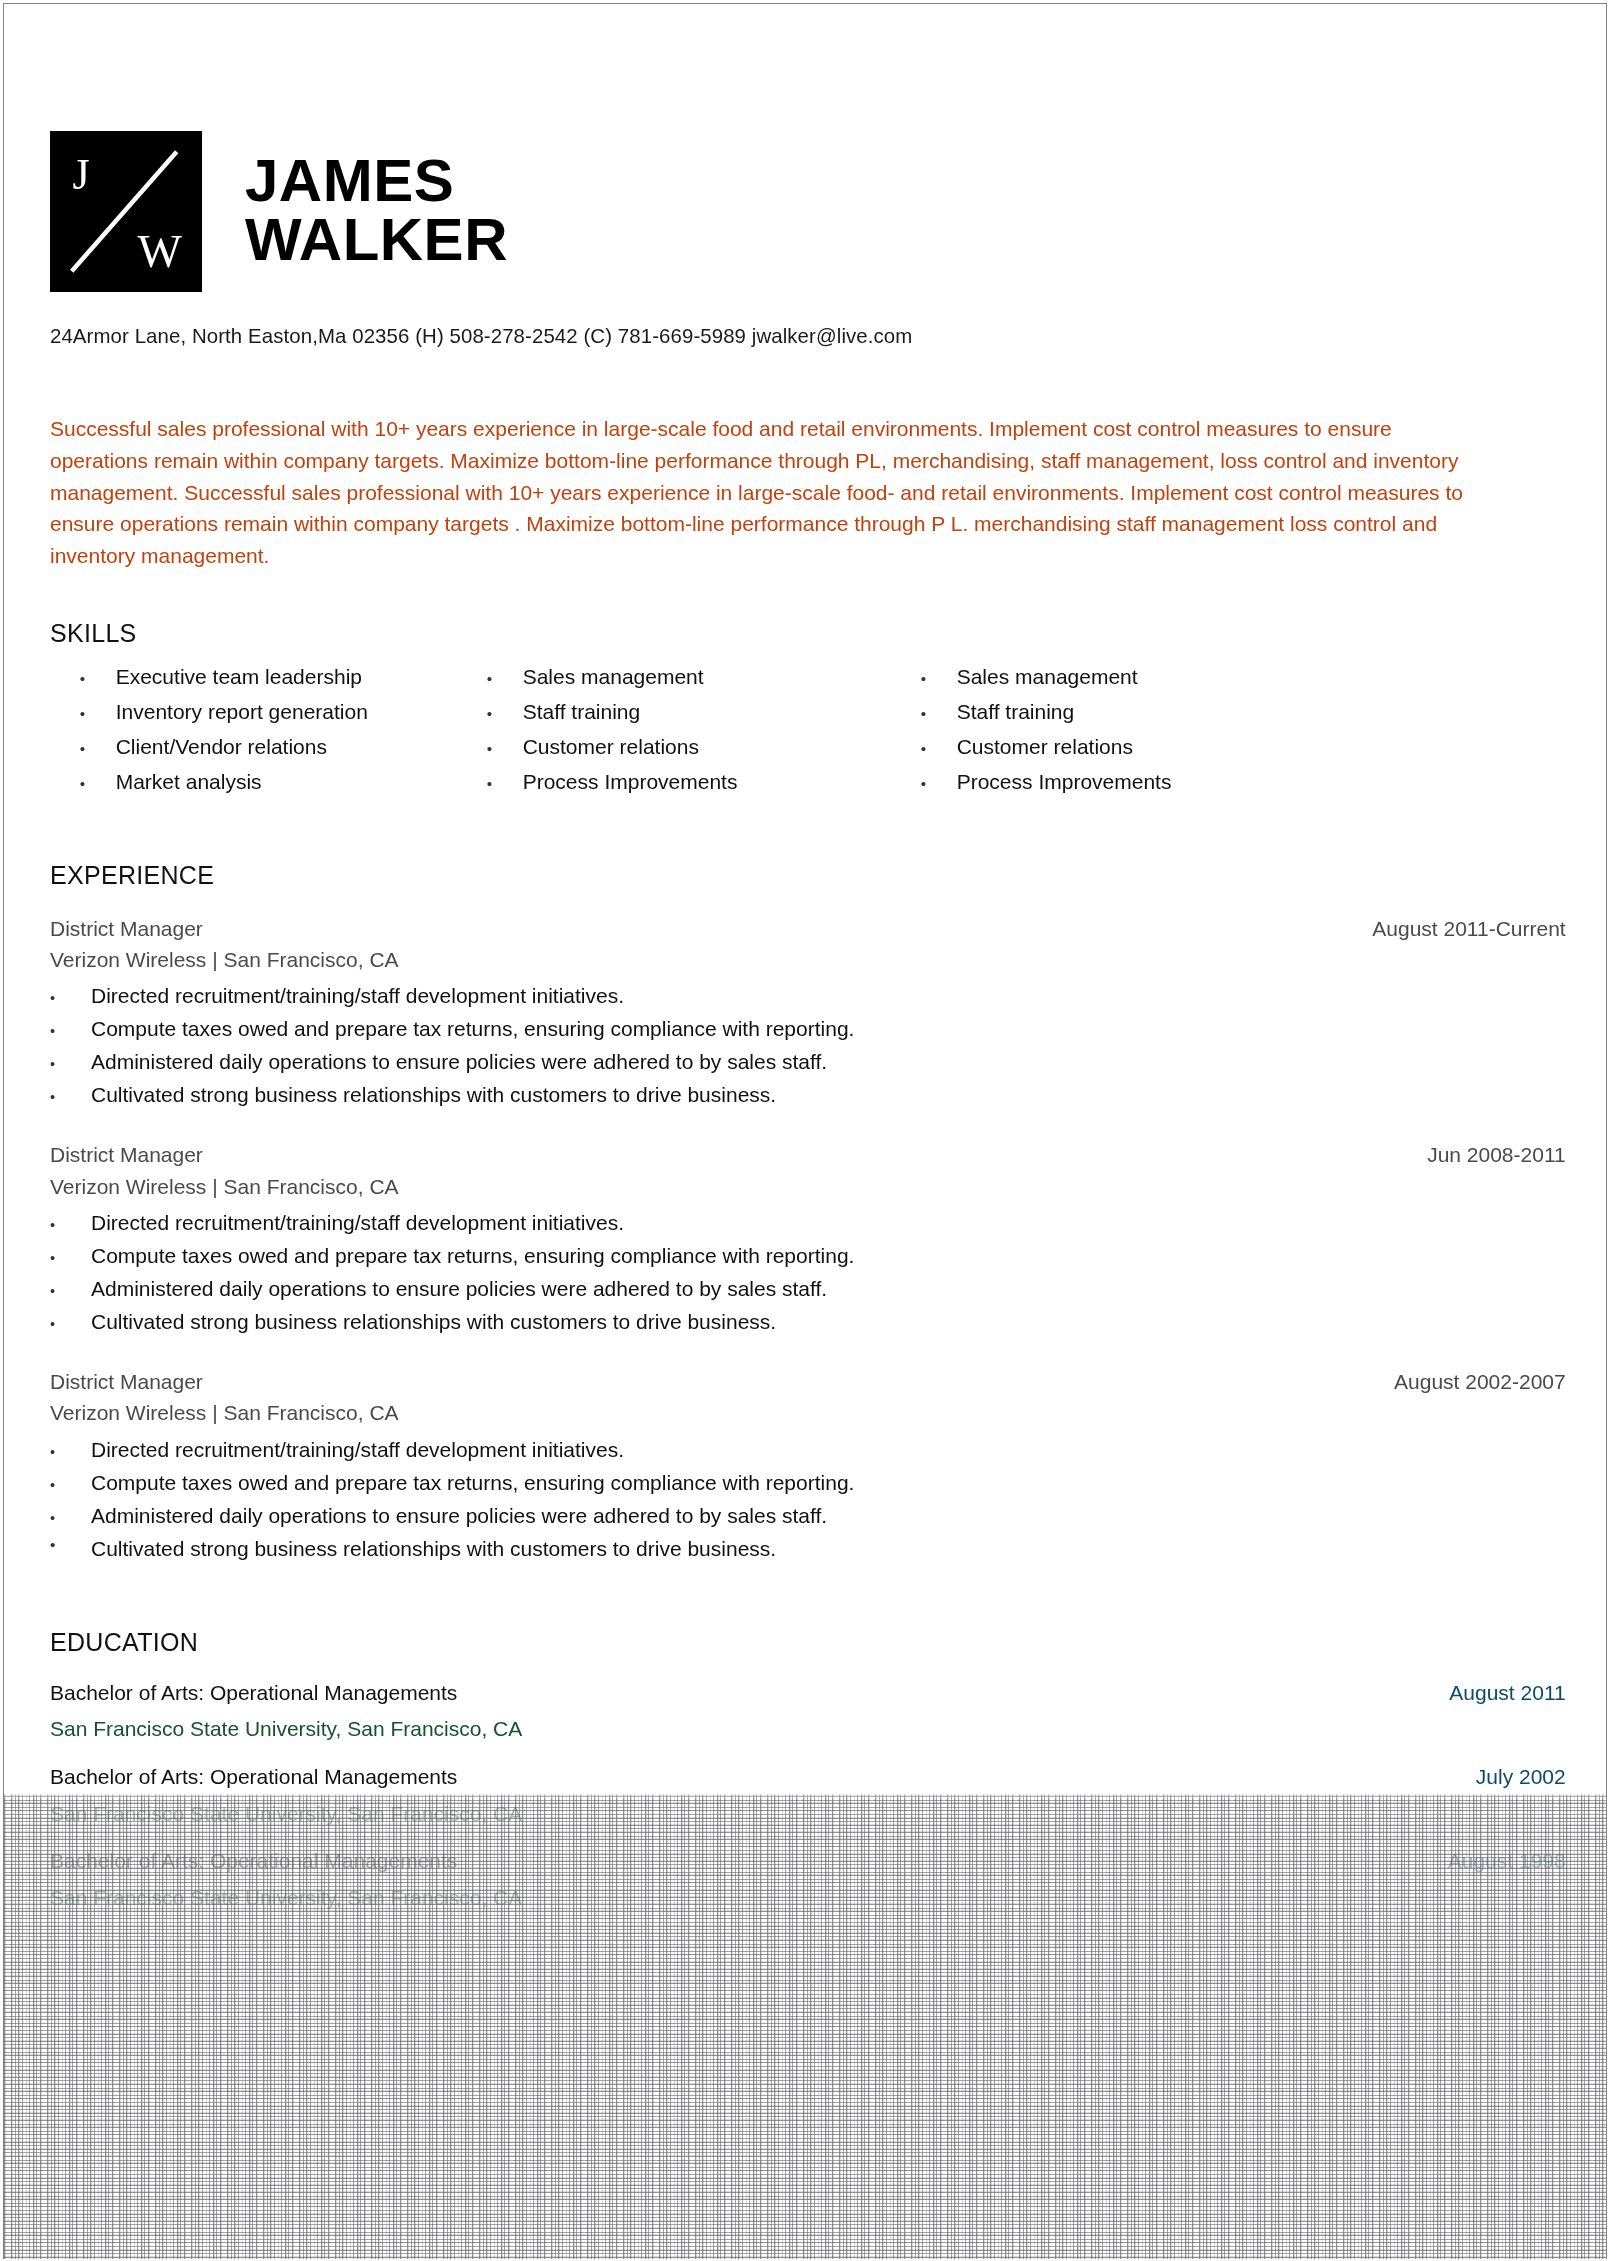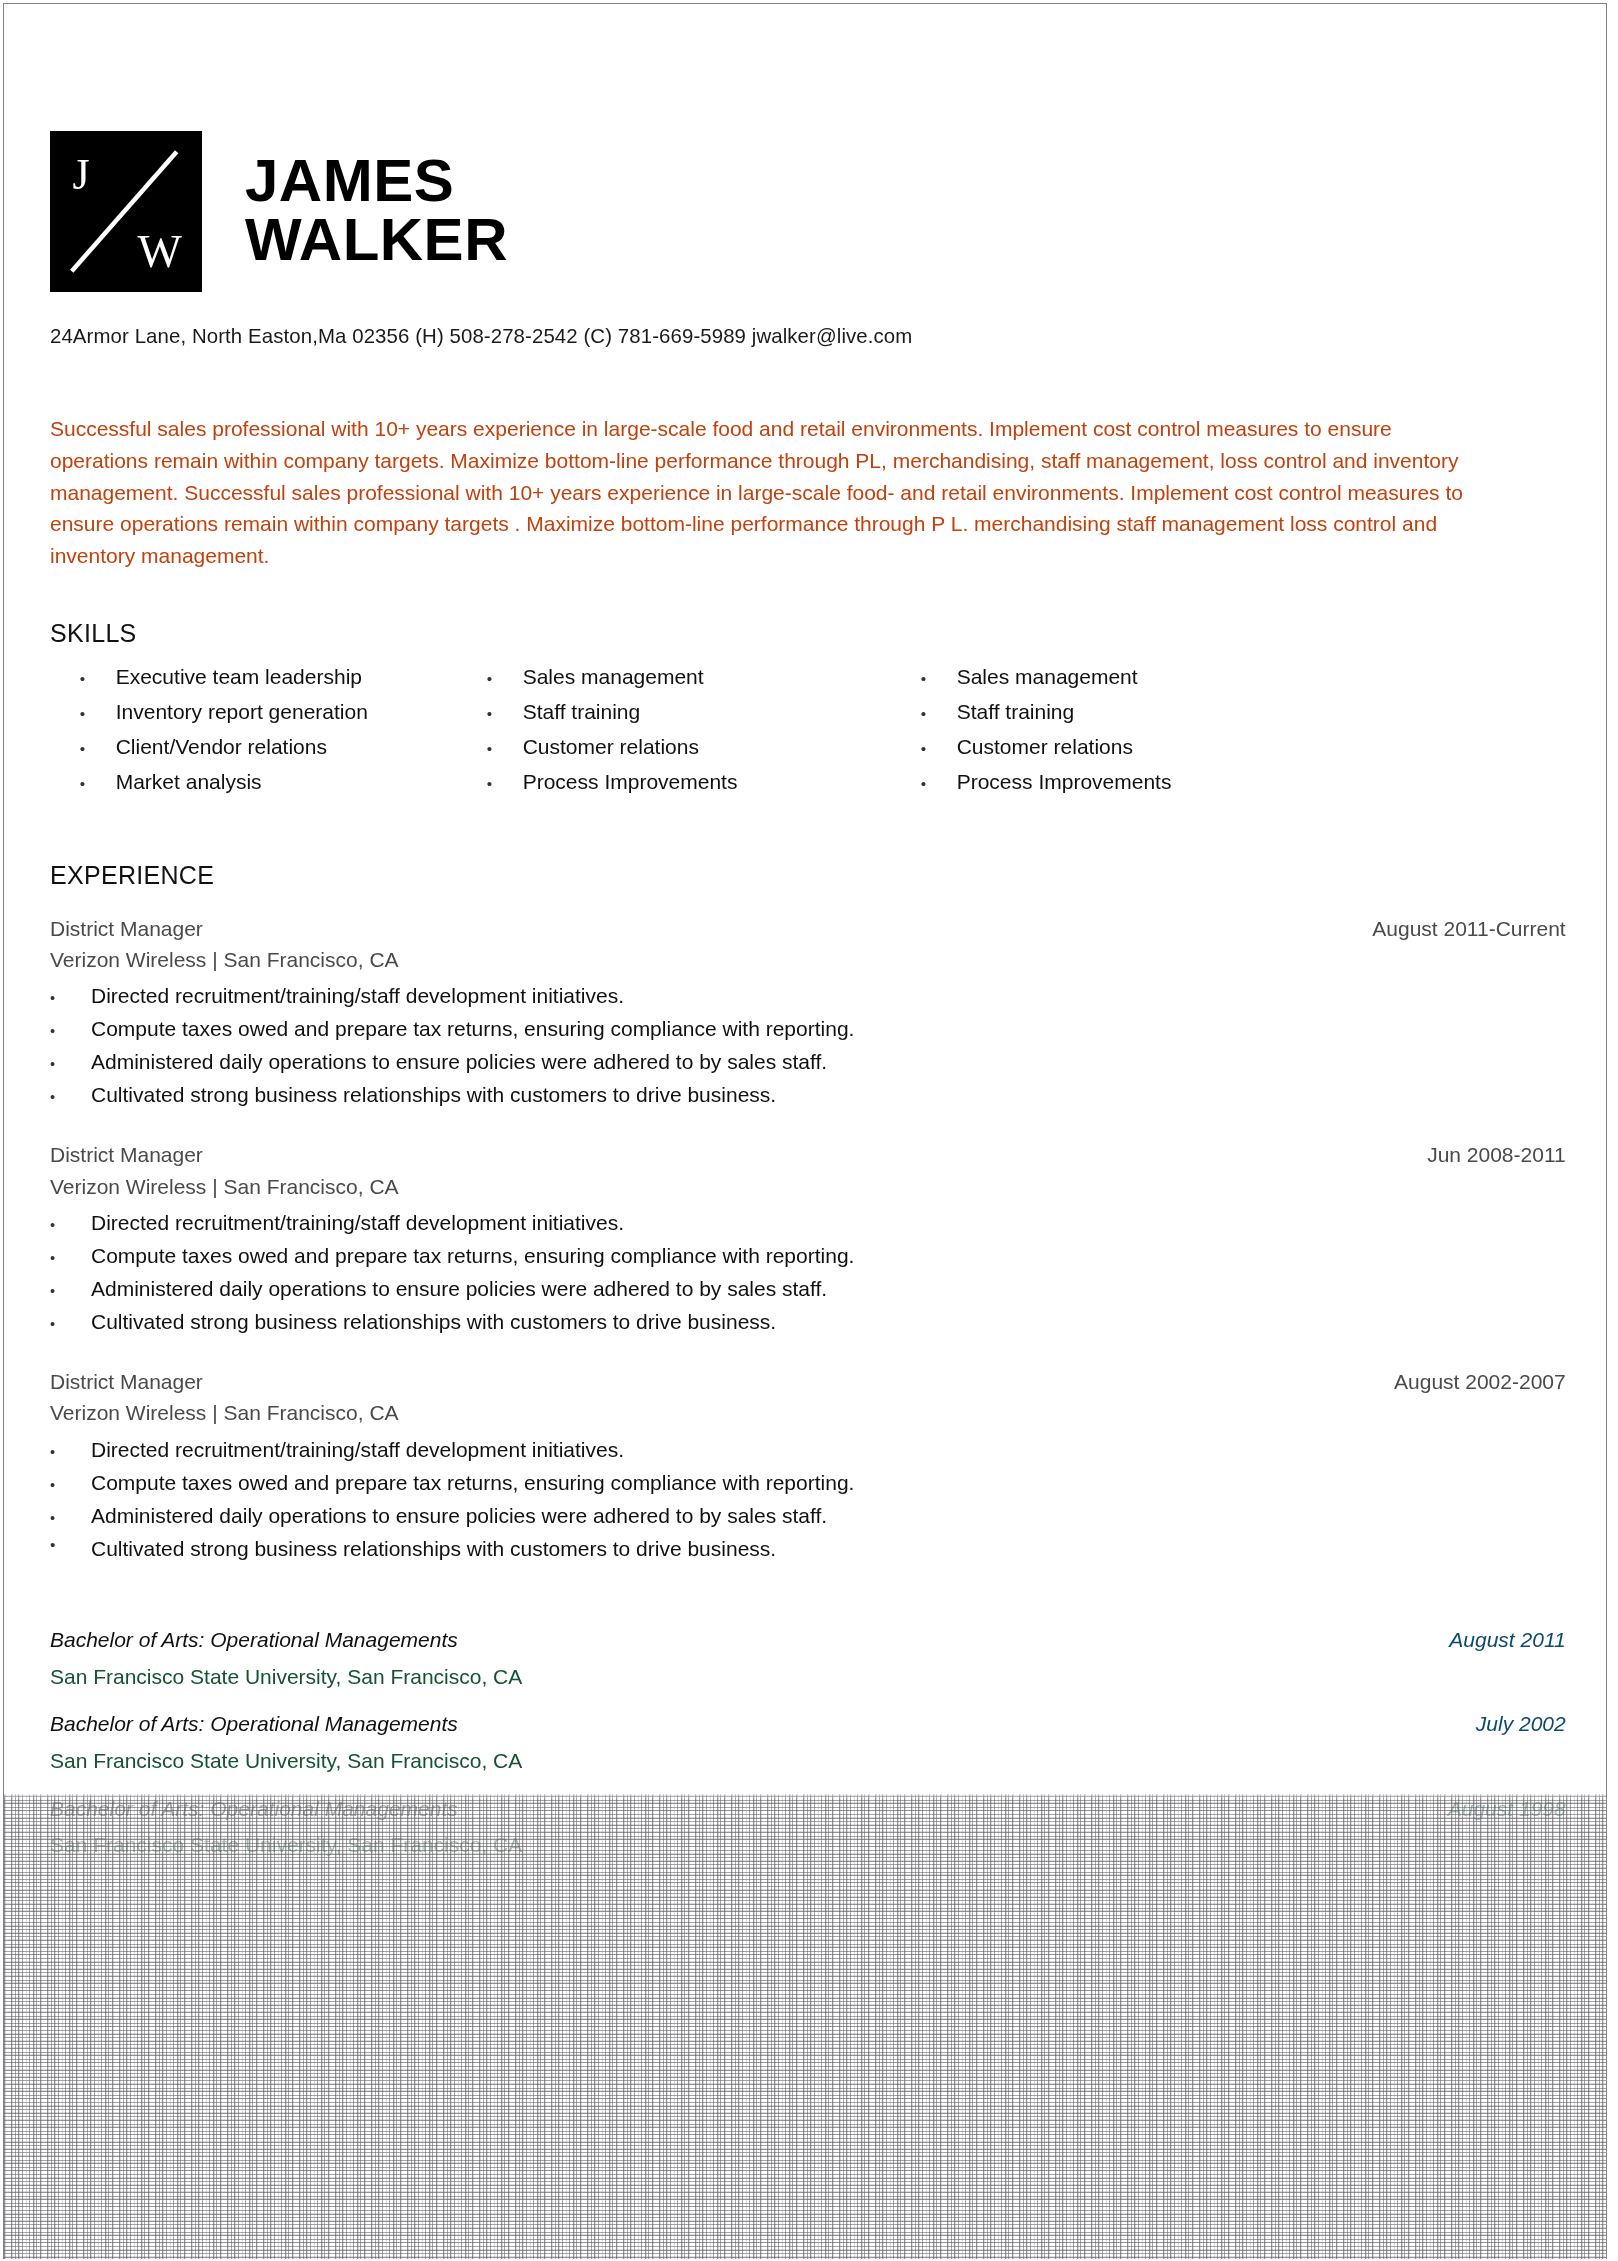--- a/index.html
+++ b/index.html
@@ -188,21 +188,20 @@
   
   #education-section { margin-top: 58px; }
   .edu {
     margin-top: 23.5px;
     padding-left: 6.3px;
   }
   .edu-row {
     display: flex;
     justify-content: space-between;
     align-items: flex-end;
-    font-style: italic;
   }
   .edu-degree { font-size: 21px; color: #111111; }
   .edu-date { font-size: 21px; color: #0c4a6e; white-space: nowrap; }
   .edu-school { margin-top: 12.7px; font-size: 21px; color: #14532d; }
 
   
   #halftone-overlay {
     position: absolute;
     left: 0;
     top: 1790px;
@@ -394,20 +393,21 @@
               <div class="job-bullet last-odd">
                 <span class="bul">•</span>
                 <span>Cultivated strong business relationships with customers to drive business.</span>
               </div>
             </div>
           </div>
         </div>
     </div>
 
     <div id="education-section">
+      <div class="section-title">EDUCATION</div>
       <div id="education-list">
           <div class="edu">
             <div class="edu-row">
               <div class="edu-degree">Bachelor of Arts: Operational Managements</div>
               <div class="edu-date">August 2011</div>
             </div>
             <div class="edu-school">San Francisco State University, San Francisco, CA</div>
           </div>
           <div class="edu">
             <div class="edu-row">

